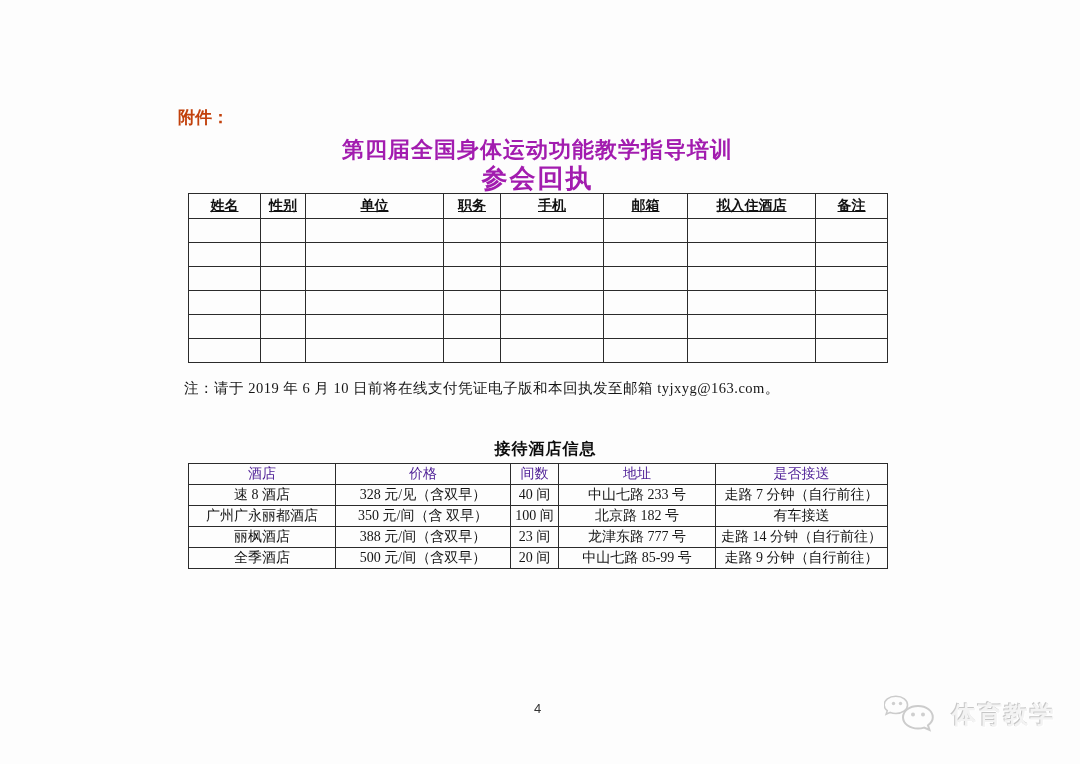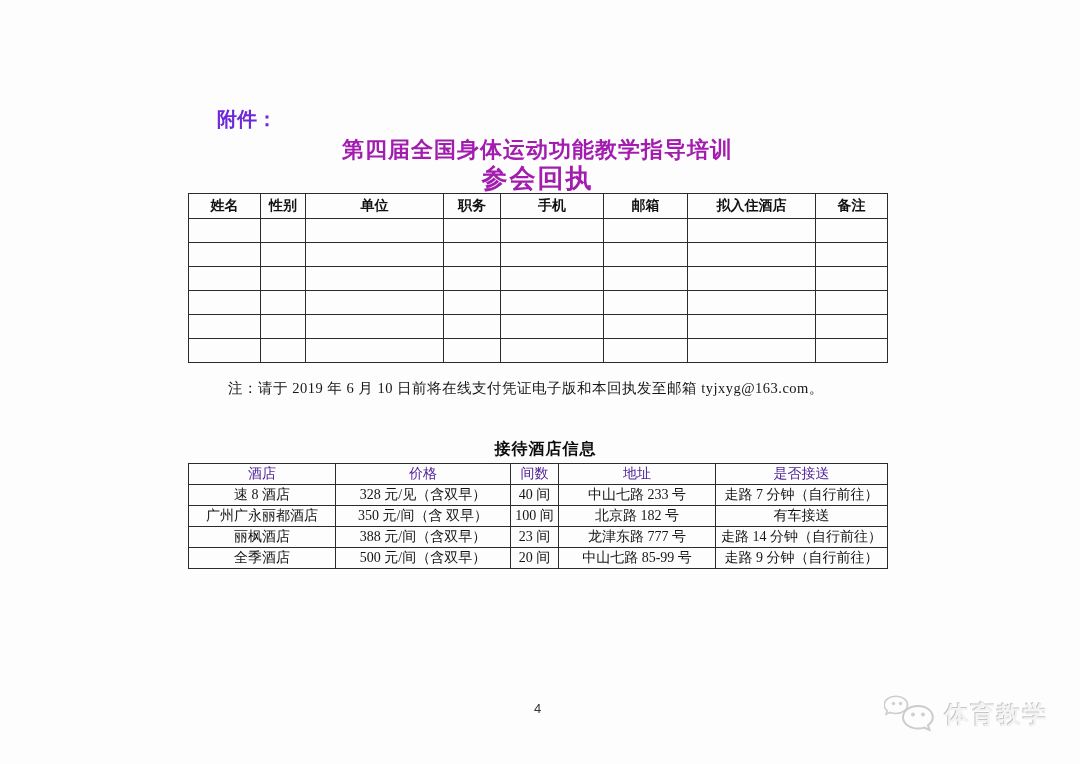--- a/index.html
+++ b/index.html
@@ -8,47 +8,47 @@
     position:relative;
     width:1080px; height:764px;
     background:#fdfdfd;
     overflow:hidden;
     font-family:"Liberation Serif", serif;
     color:#1a1a1a;
   }
   .attachment-label {
     position:absolute; left:178px; top:106px;
     font-family:"Liberation Sans", sans-serif;
-    font-weight:bold; font-size:20px; color:#6d28d9;margin-left:39px;
+    font-weight:bold; font-size:17px; color:#c2410c;
   }
   .title-block {
     position:absolute; left:188px; top:136px; width:699px;
     text-align:center;
     font-family:"Liberation Sans", sans-serif;
     font-weight:bold; color:#a21caf;
   }
   .title-line1 { font-size:22px; line-height:28px; letter-spacing:1px; }
   .title-line2 { font-size:26px; line-height:28px; letter-spacing:2px; }
 
   table { border-collapse:collapse; table-layout:fixed; background:transparent; }
   td, th { border:1px solid #2b2b2b; text-align:center; vertical-align:middle; overflow:hidden; white-space:nowrap; }
 
   .reply-table {
     position:absolute; left:188px; top:193px; width:699px;
   }
   .reply-table th {
     height:25px; font-family:"Liberation Sans", sans-serif;
-    font-weight:bold; font-size:14px; color:#111;
+    font-weight:bold; font-size:14px; color:#111;text-decoration:underline;
   }
   .reply-table td { height:24px; font-size:13px; }
 
   .note-text {
     position:absolute; left:184px; top:379px; width:720px;
     font-family:"Liberation Serif", serif;
-    font-size:14.5px; color:#161616; letter-spacing:0.5px;margin-left:44px;
+    font-size:14.5px; color:#161616; letter-spacing:0.5px;
   }
 
   .hotel-title {
     position:absolute; left:196px; top:439px; width:699px;
     text-align:center;
     font-family:"Liberation Sans", sans-serif;
     font-weight:bold; font-size:16px; color:#0d0d0d; letter-spacing:1px;
   }
   .hotel-table {
     position:absolute; left:188px; top:463px; width:699px;
@@ -60,21 +60,21 @@
   .hotel-table td { height:21px; font-size:14px; color:#141414;border-radius:10px; }
 
   .page-number {
     position:absolute; left:188px; top:701px; width:699px;
     text-align:center; font-family:"Liberation Sans", sans-serif;
     font-size:13px; color:#333;
   }
 
   .watermark {
     position:absolute; left:884px; top:694px;
-    display:flex; align-items:center; gap:5px;
+    display:flex; align-items:center; gap:12px;
   }
   .watermark-text {
     font-family:"Liberation Sans", sans-serif;
     font-weight:bold; font-size:24px; letter-spacing:2px;
     color:#f3f3f3;
     text-shadow:-1px -1px 0 #c6c6c6, 1px 1px 0 #ffffff;
   }
   .wechat-icon { display:block; }
 </style>
 </head>

